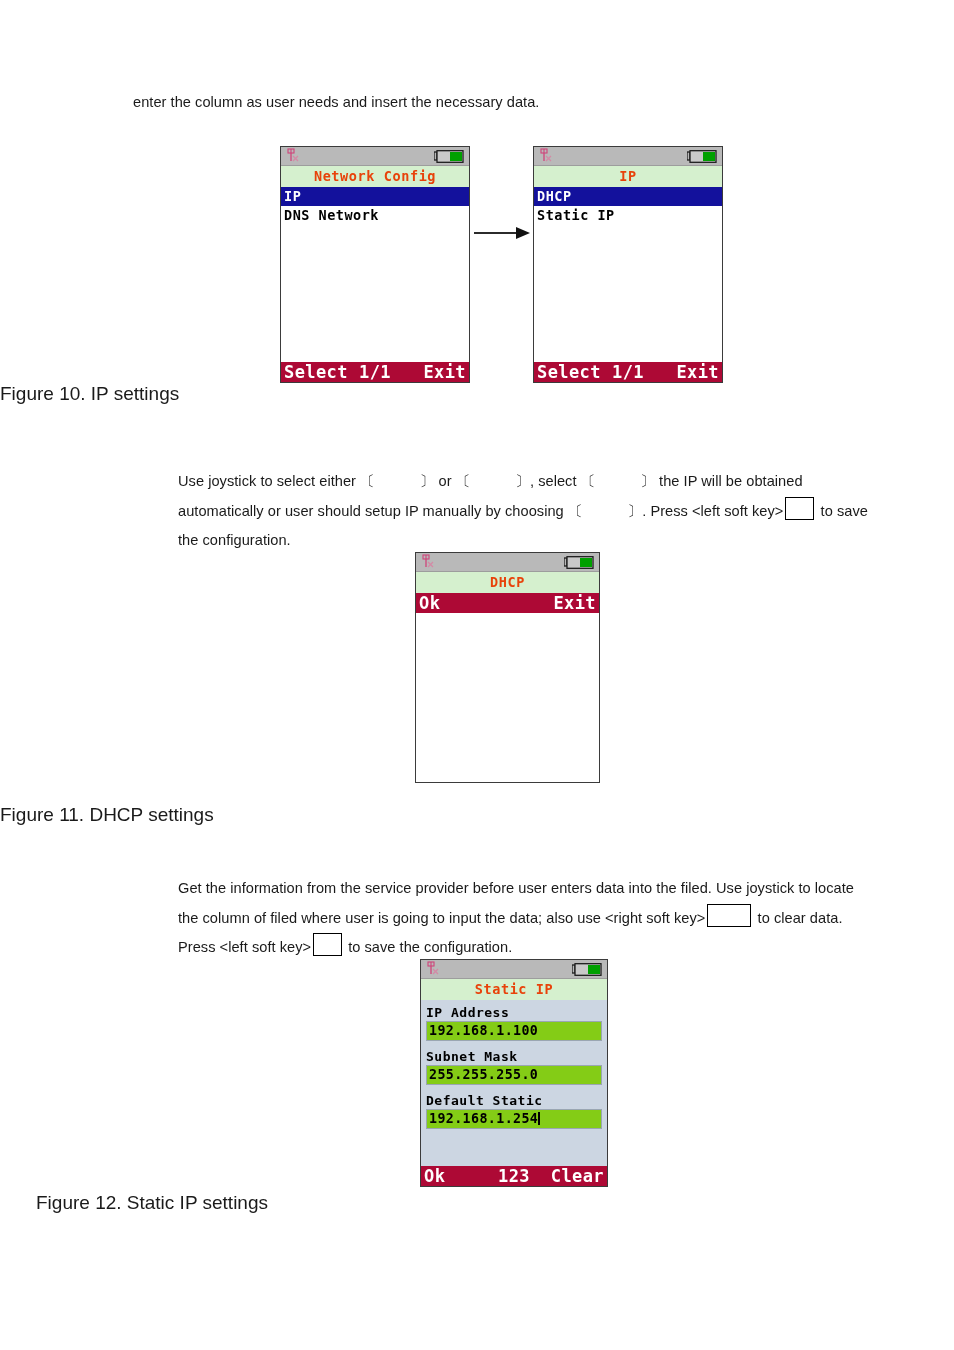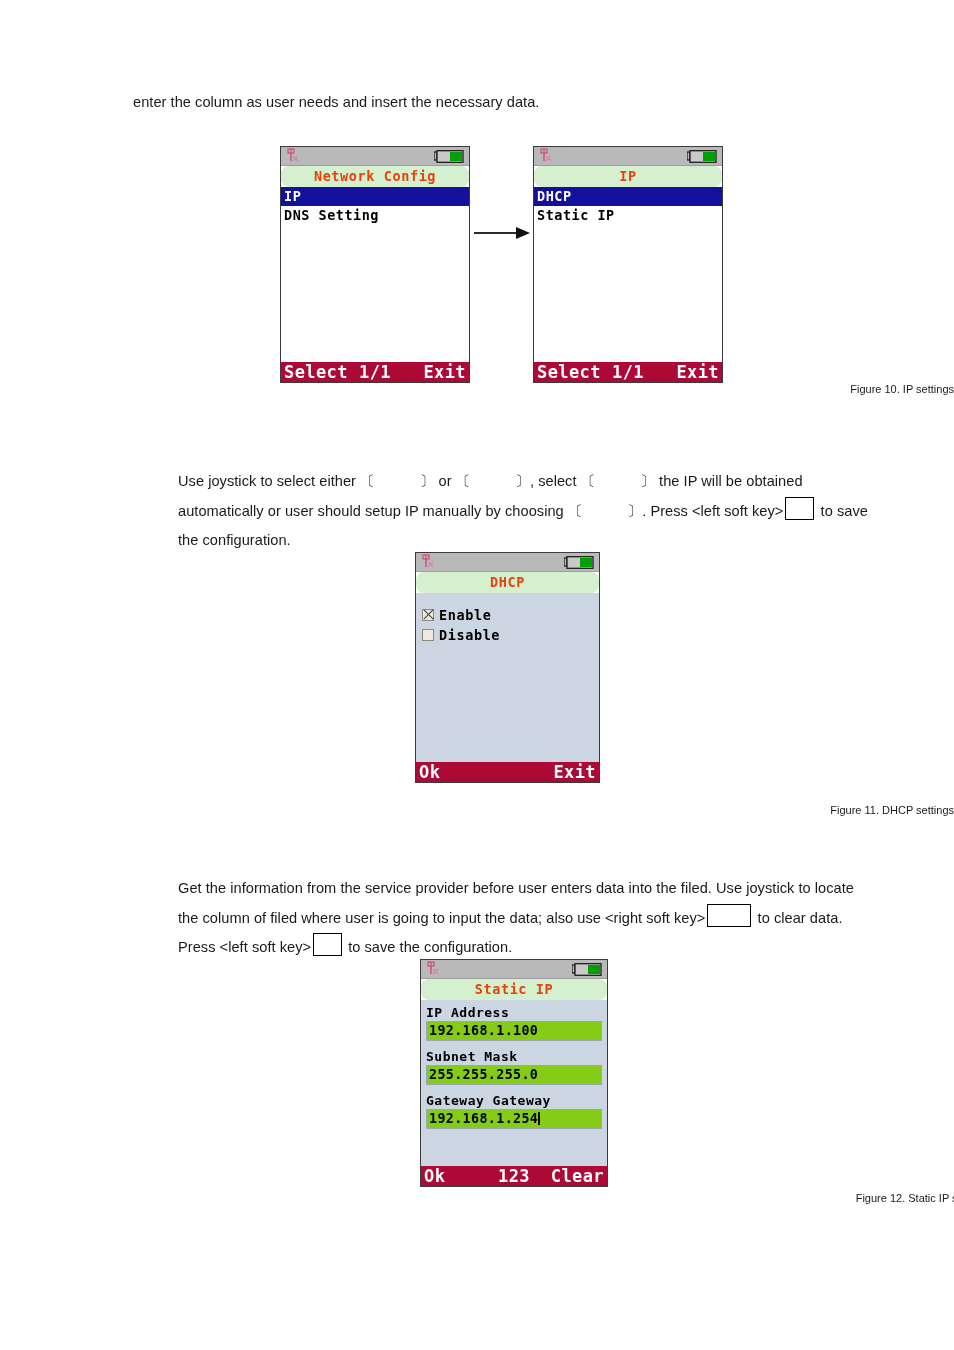--- a/index.html
+++ b/index.html
@@ -45,22 +45,22 @@
     vertical-align: -4px;
     margin: 0 2px;
     background: #fff;
   }
   .softbox.wide { width: 42px; }
 
   .caption {
     position: absolute;
     width: 954px;
     left: 0;
-    text-align: right;
-    font-size: 11px;
+    text-align: left;
+    font-size: 19px;
     color: #1a1a1a;
   }
 
   
   .arrow {
     position: absolute;
     left: 474px;
     top: 227px;
     width: 58px;
     height: 12px;
@@ -113,21 +113,20 @@
   .titlebar {
     flex: 0 0 auto;
     height: 21px;
     background: #d5f0ce;
     color: #e8420a;
     font-size: 13.5px;
     font-weight: bold;
     line-height: 21px;
     text-align: center;
     letter-spacing: 0.6px;
-    border-radius: 8px;
   }
 
   .body-area {
     flex: 1 1 auto;
     position: relative;
     background: #ffffff;
     overflow: hidden;
   }
   .body-area.bluegray { background: #ccd6e2; }
 
@@ -248,21 +247,21 @@
         <rect x="0" y="2" width="3" height="8" fill="none" stroke="#1d1d1d" stroke-width="1.3"></rect>
         <rect x="3" y="0.7" width="26" height="11.6" fill="#c9c9c9" stroke="#1d1d1d" stroke-width="1.3"></rect>
         <rect x="16" y="2" width="12" height="9" fill="#00a000"></rect>
       </svg>
     </div>
 
     <div class="titlebar">Network Config</div>
 
     <div class="body-area">
       <div class="menu-row sel">IP</div>
-      <div class="menu-row">DNS Setting</div>
+      <div class="menu-row">DNS Network</div>
     </div>
 
     <div class="softkeys">
       <span class="sk-left">Select</span>
       <span class="sk-mid">1/1</span>
       <span class="sk-right">Exit</span>
     </div>
   </div>
 
   <div class="arrow">
@@ -326,31 +325,20 @@
       </svg>
       <svg class="bat-icon" viewBox="0 0 30 13">
         <rect x="0" y="2" width="3" height="8" fill="none" stroke="#1d1d1d" stroke-width="1.3"></rect>
         <rect x="3" y="0.7" width="26" height="11.6" fill="#c9c9c9" stroke="#1d1d1d" stroke-width="1.3"></rect>
         <rect x="16" y="2" width="12" height="9" fill="#00a000"></rect>
       </svg>
     </div>
 
     <div class="titlebar">DHCP</div>
 
-    <div class="body-area bluegray">
-      <div style="height:12px;"></div>
-      <div class="cb-row">
-        <span class="cb checked"></span>
-        <span>Enable</span>
-      </div>
-      <div class="cb-row">
-        <span class="cb"></span>
-        <span>Disable</span>
-      </div>
-    </div>
 
     <div class="softkeys">
       <span class="sk-left">Ok</span>
       <span class="sk-mid"></span>
       <span class="sk-right">Exit</span>
     </div>
   </div>
 
   <div class="caption" style="top:788px;margin-top:16px;">Figure 11. DHCP settings</div>
 
@@ -385,21 +373,21 @@
       <div class="field-label">IP Address</div>
       <div class="field-input"><span>192.168.1.100</span></div>
 
       <div class="spacer6"></div>
 
       <div class="field-label">Subnet Mask</div>
       <div class="field-input"><span>255.255.255.0</span></div>
 
       <div class="spacer6"></div>
 
-      <div class="field-label">Gateway Gateway</div>
+      <div class="field-label">Default Static</div>
       <div class="field-input"><span>192.168.1.254</span><span class="caret"></span></div>
     </div>
 
     <div class="softkeys">
       <span class="sk-left">Ok</span>
       <span class="sk-mid">123</span>
       <span class="sk-right">Clear</span>
     </div>
   </div>
 

